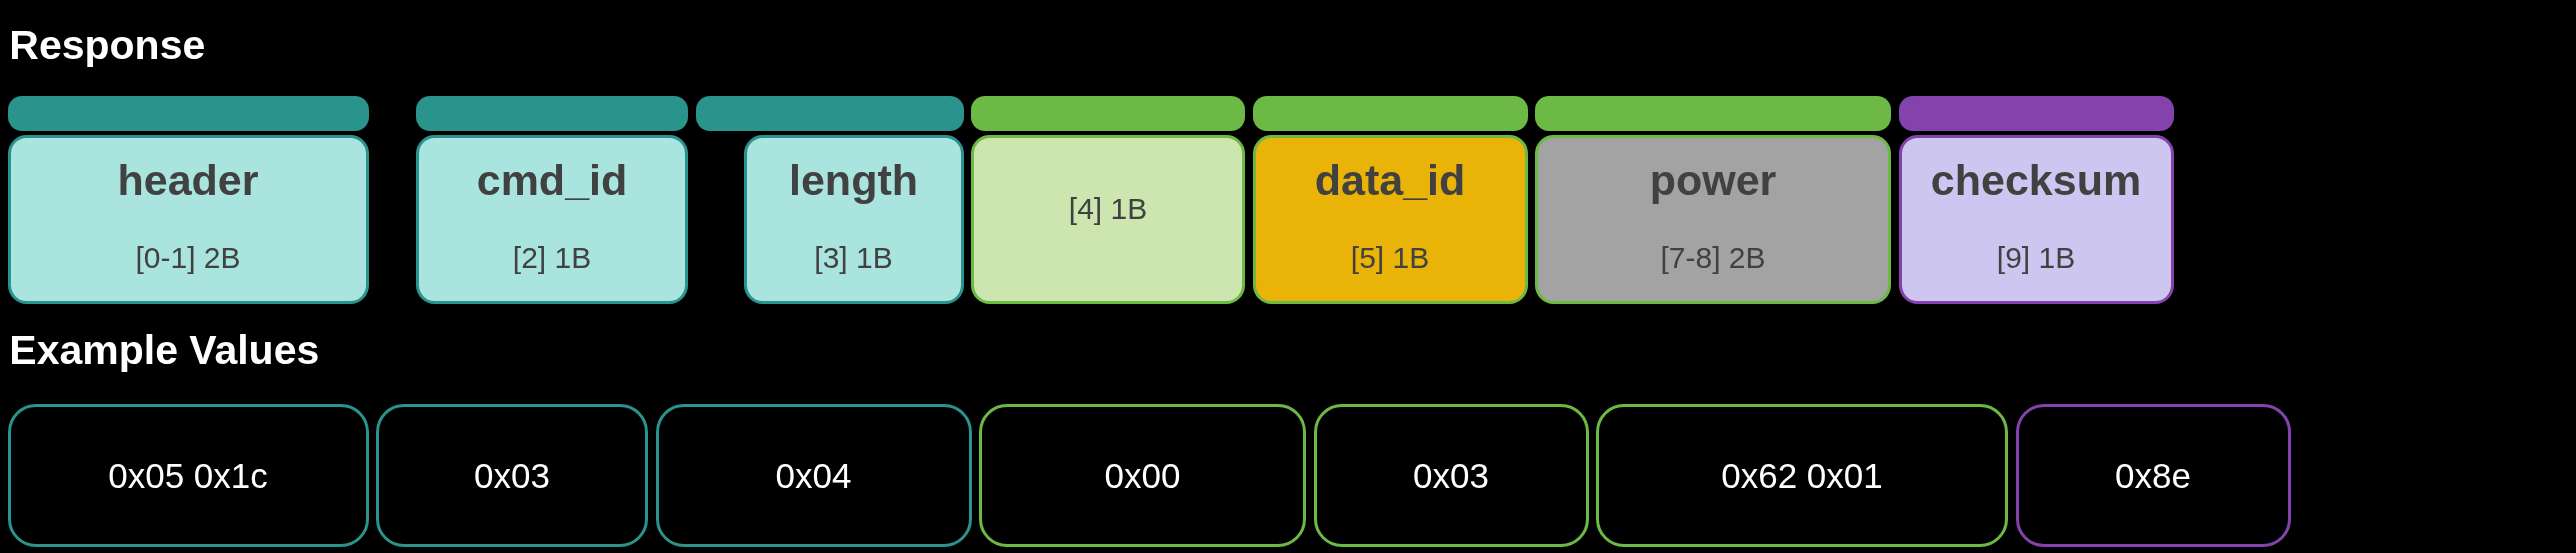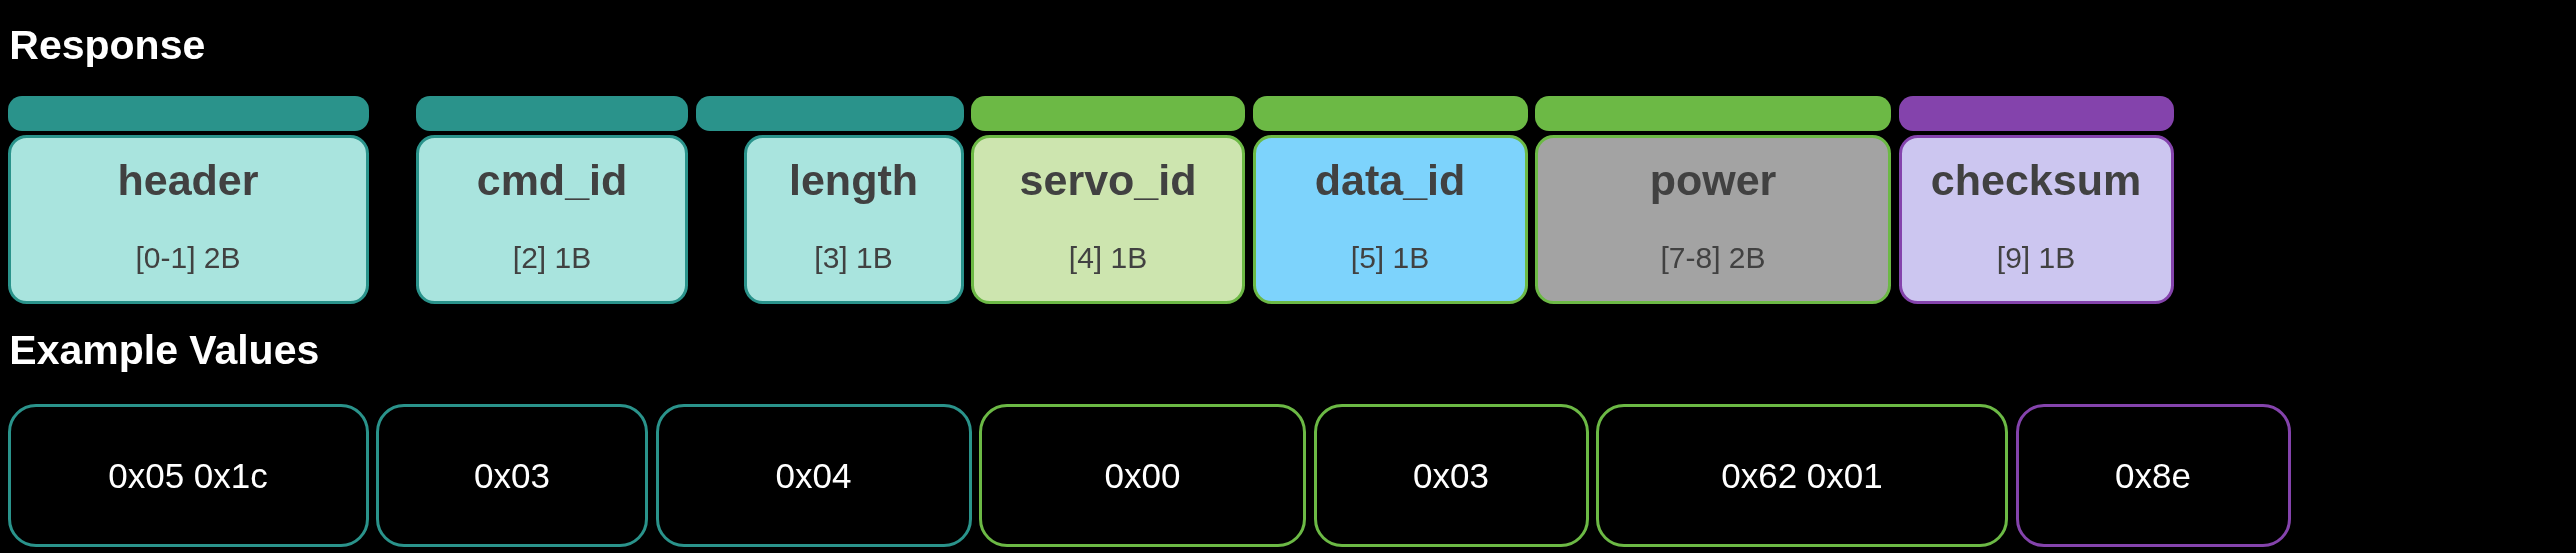--- a/index.html
+++ b/index.html
@@ -114,27 +114,26 @@
       <div class="field-col" style="width: 268px;">
         <div class="field-cap" style="background: rgb(42, 147, 139);"></div>
         <div class="field-body" style="background: rgb(169, 228, 222); border-color: rgb(42, 147, 139); margin-left: 48px;">
           <div class="field-name">length</div>
           <div class="field-bytes">[3] 1B</div>
         </div>
       </div>
       <div class="field-col" style="width: 274px;">
         <div class="field-cap" style="background: rgb(108, 185, 69);"></div>
         <div class="field-body" style="background: rgb(205, 229, 175); border-color: rgb(108, 185, 69);">
-          <div class="field-name">servo_id</div>
           <div class="field-bytes">[4] 1B</div>
         </div>
       </div>
       <div class="field-col" style="width: 275px;">
         <div class="field-cap" style="background: rgb(108, 185, 69);"></div>
-        <div class="field-body" style="background: #7dd3fc; border-color: rgb(108, 185, 69);">
+        <div class="field-body" style="background: #eab308; border-color: rgb(108, 185, 69);">
           <div class="field-name">data_id</div>
           <div class="field-bytes">[5] 1B</div>
         </div>
       </div>
       <div class="field-col" style="width: 356px;">
         <div class="field-cap" style="background: rgb(108, 185, 69);"></div>
         <div class="field-body" style="background: #a3a3a3; border-color: rgb(108, 185, 69);">
           <div class="field-name">power</div>
           <div class="field-bytes">[7-8] 2B</div>
         </div>

